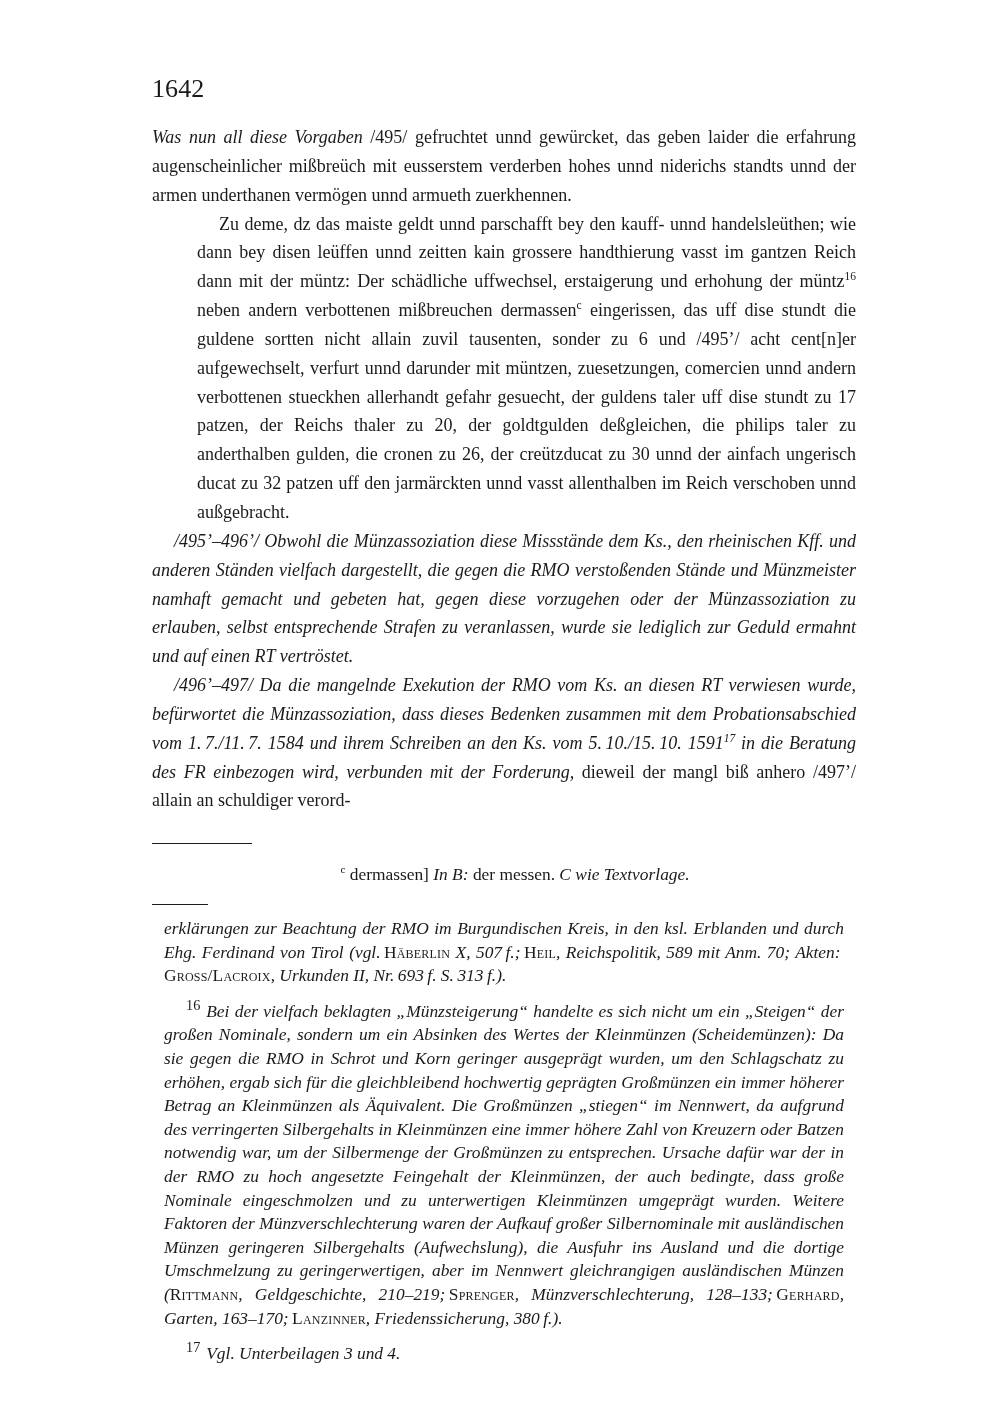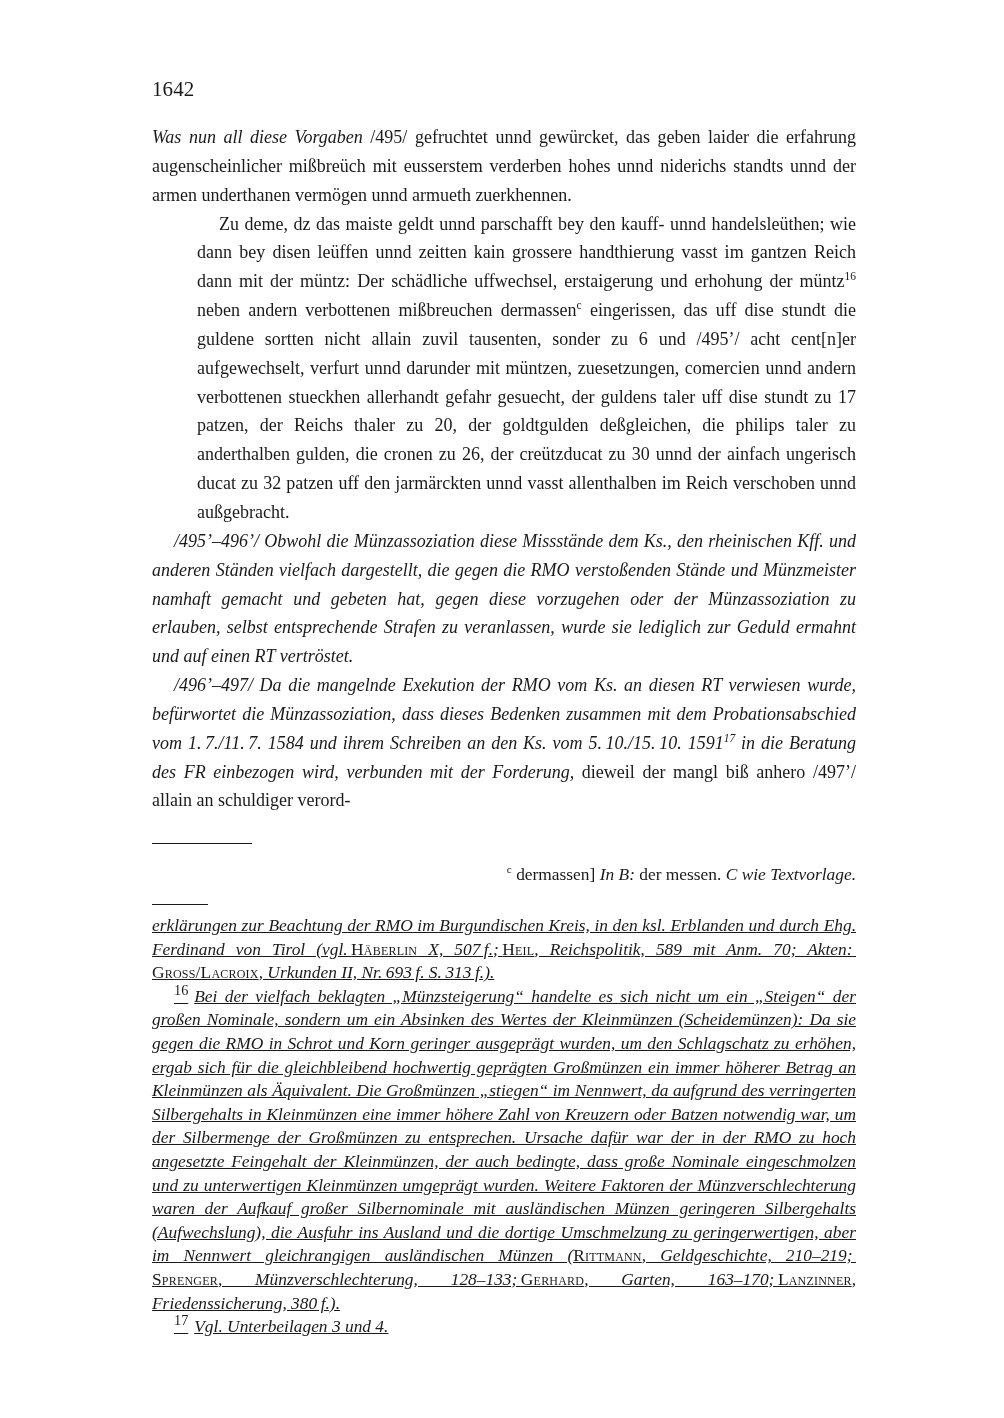--- a/index.html
+++ b/index.html
@@ -35,21 +35,21 @@
     position: relative;
     height: 34px;
     font-size: 19.5px;
     line-height: 34px;
     letter-spacing: 0.1px;
   }
   .folio {
     position: absolute;
     left: 0;
     top: 0;
-    font-size: 21px;
+    font-size: 26px;
   }
   .head-title {
     position: absolute;
     left: 192px;
     top: 0;
     font-size: 19px;
   }
 
   
   .body-block {
@@ -93,33 +93,32 @@
     margin-bottom: 9px;
   }
   .rule-notes {
     width: 56px;
     margin-top: 14px;
     margin-bottom: 9px;
   }
   .apparatus {
     font-size: 17.4px;
     line-height: 25px;
-    text-align: right;
+    text-align: center;
   }
   .apparatus .entry {
     text-indent: 22px;
   }
   .footnotes {
     font-size: 17.4px;
     line-height: 23.6px;
     text-align: justify;
   }
   .footnotes p {
-    margin: 0;
-    text-decoration: underline;
+    margin: 12px;
   }
   .fn-cont {
     font-style: italic;
   }
   .fn-item {
     font-style: italic;
     text-indent: 22px;
   }
   .fn-num {
     font-style: normal;

